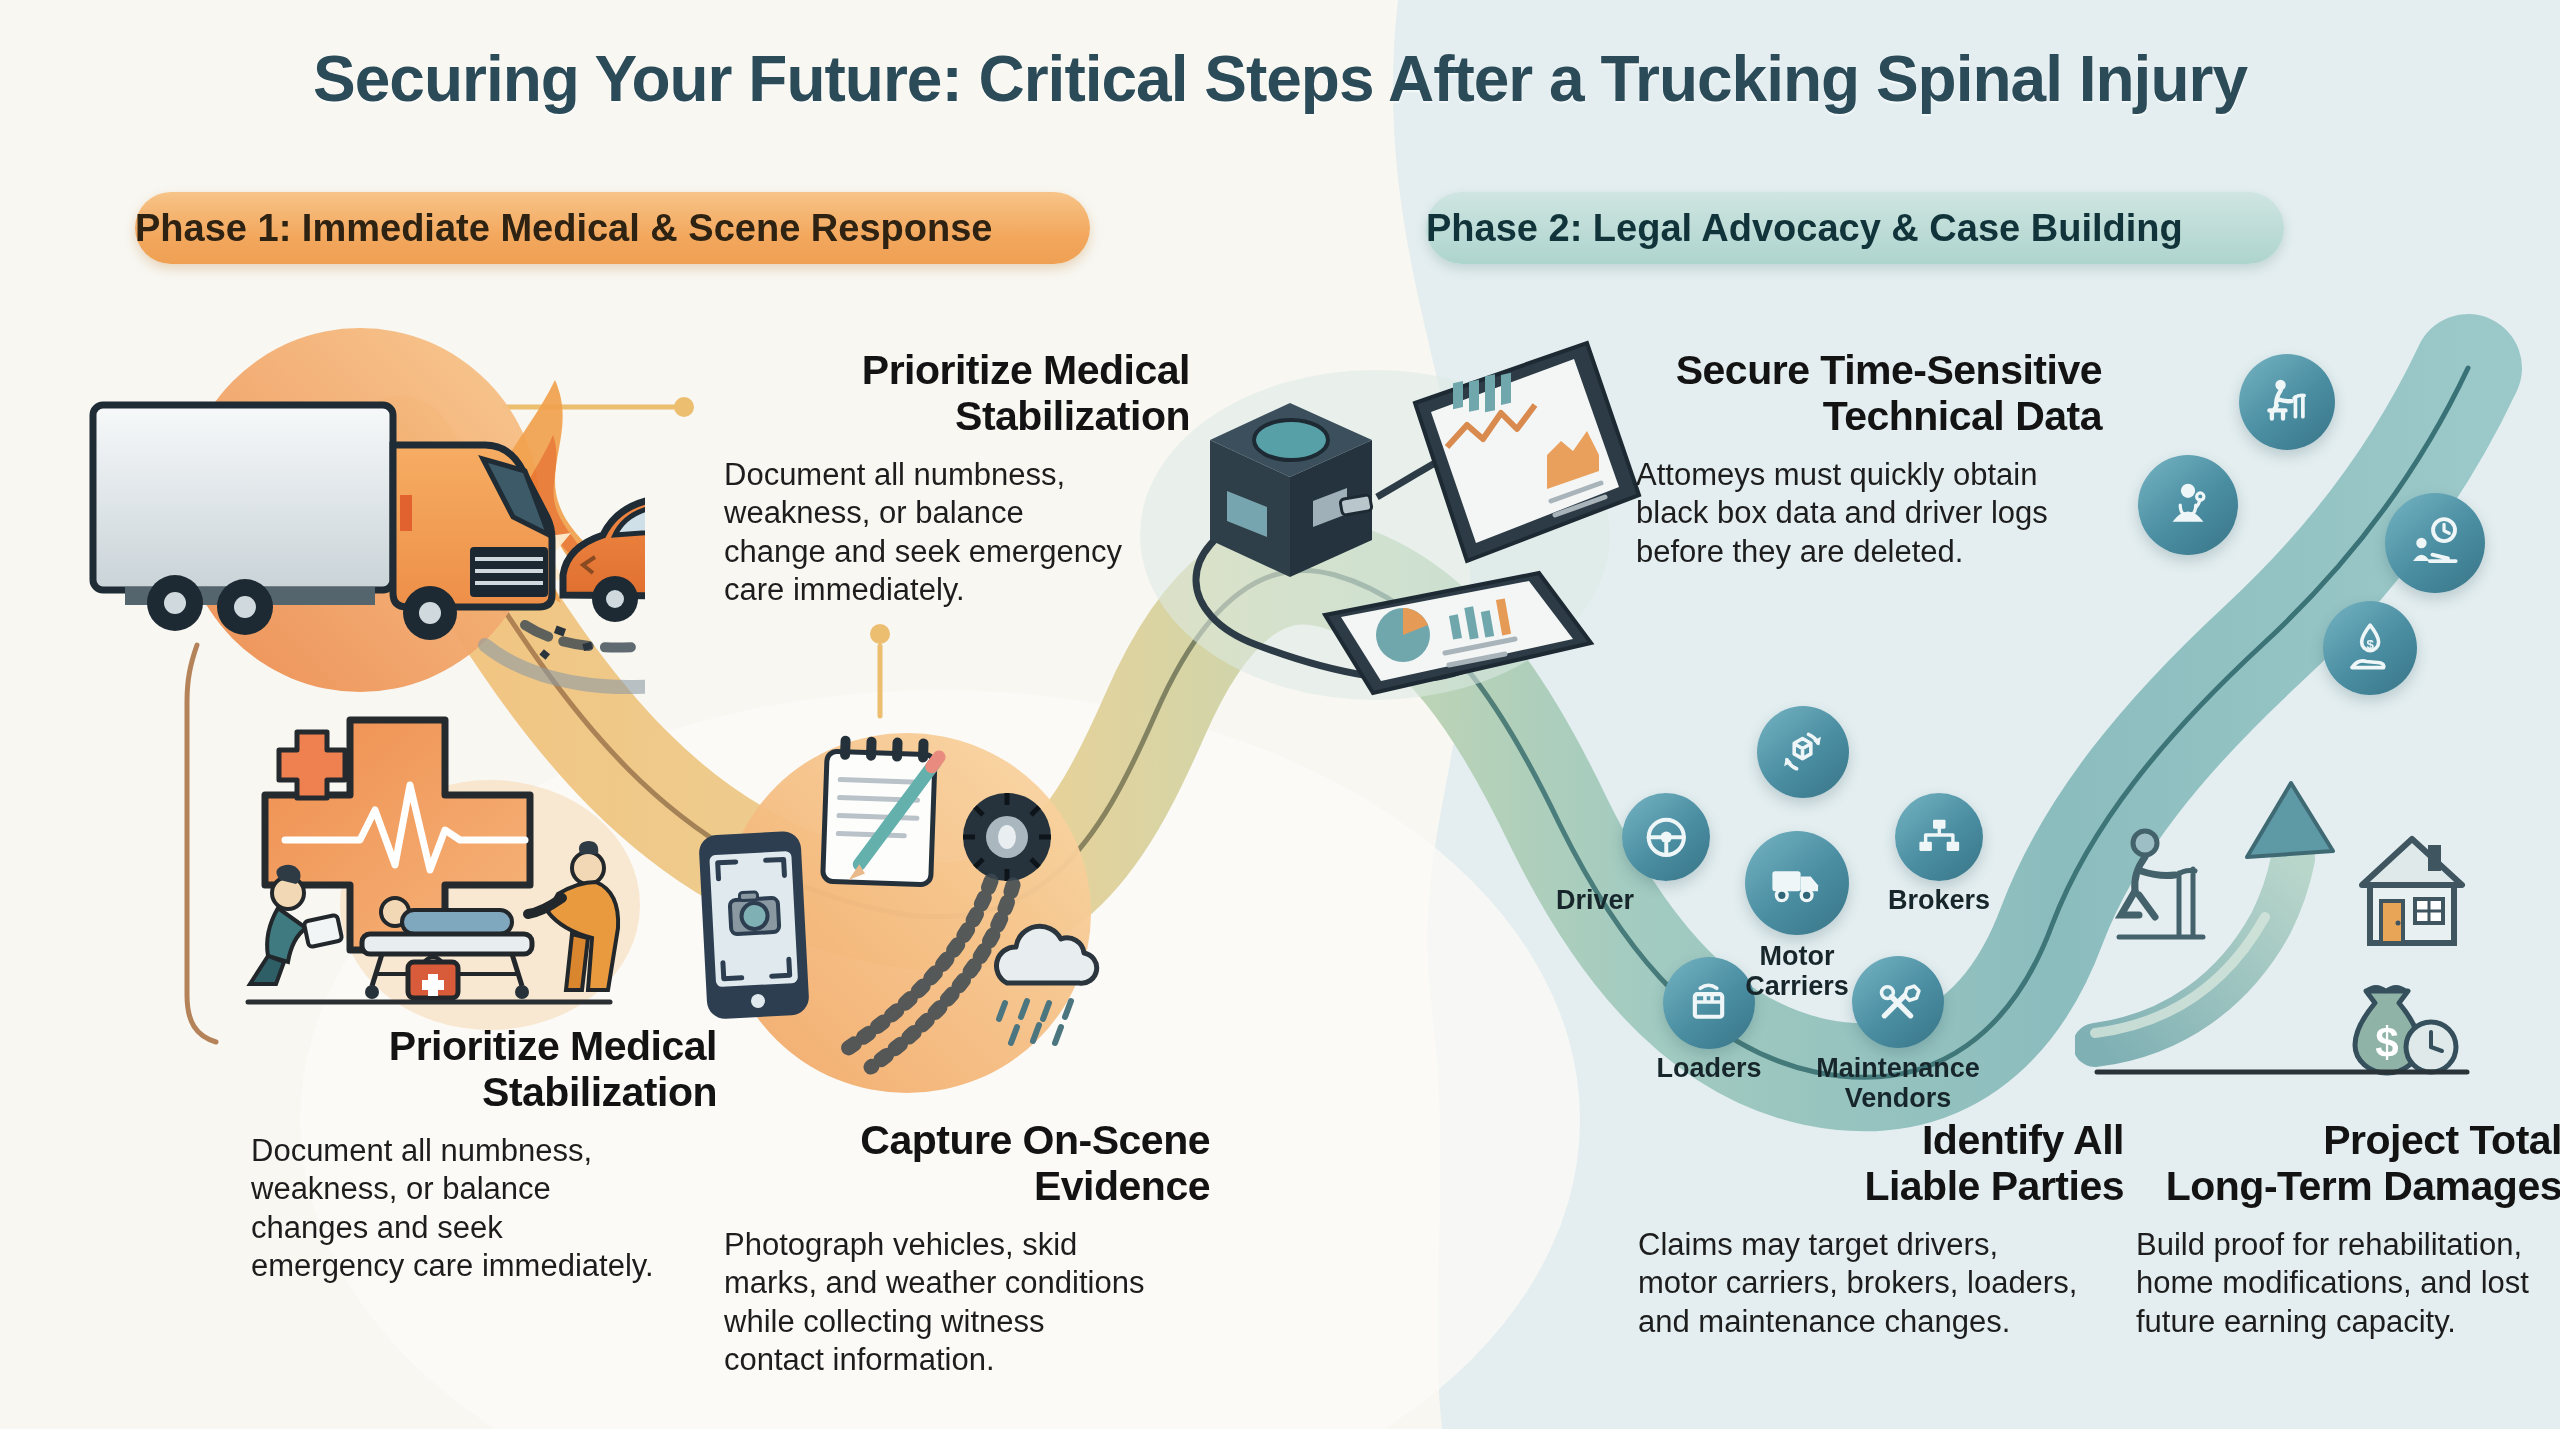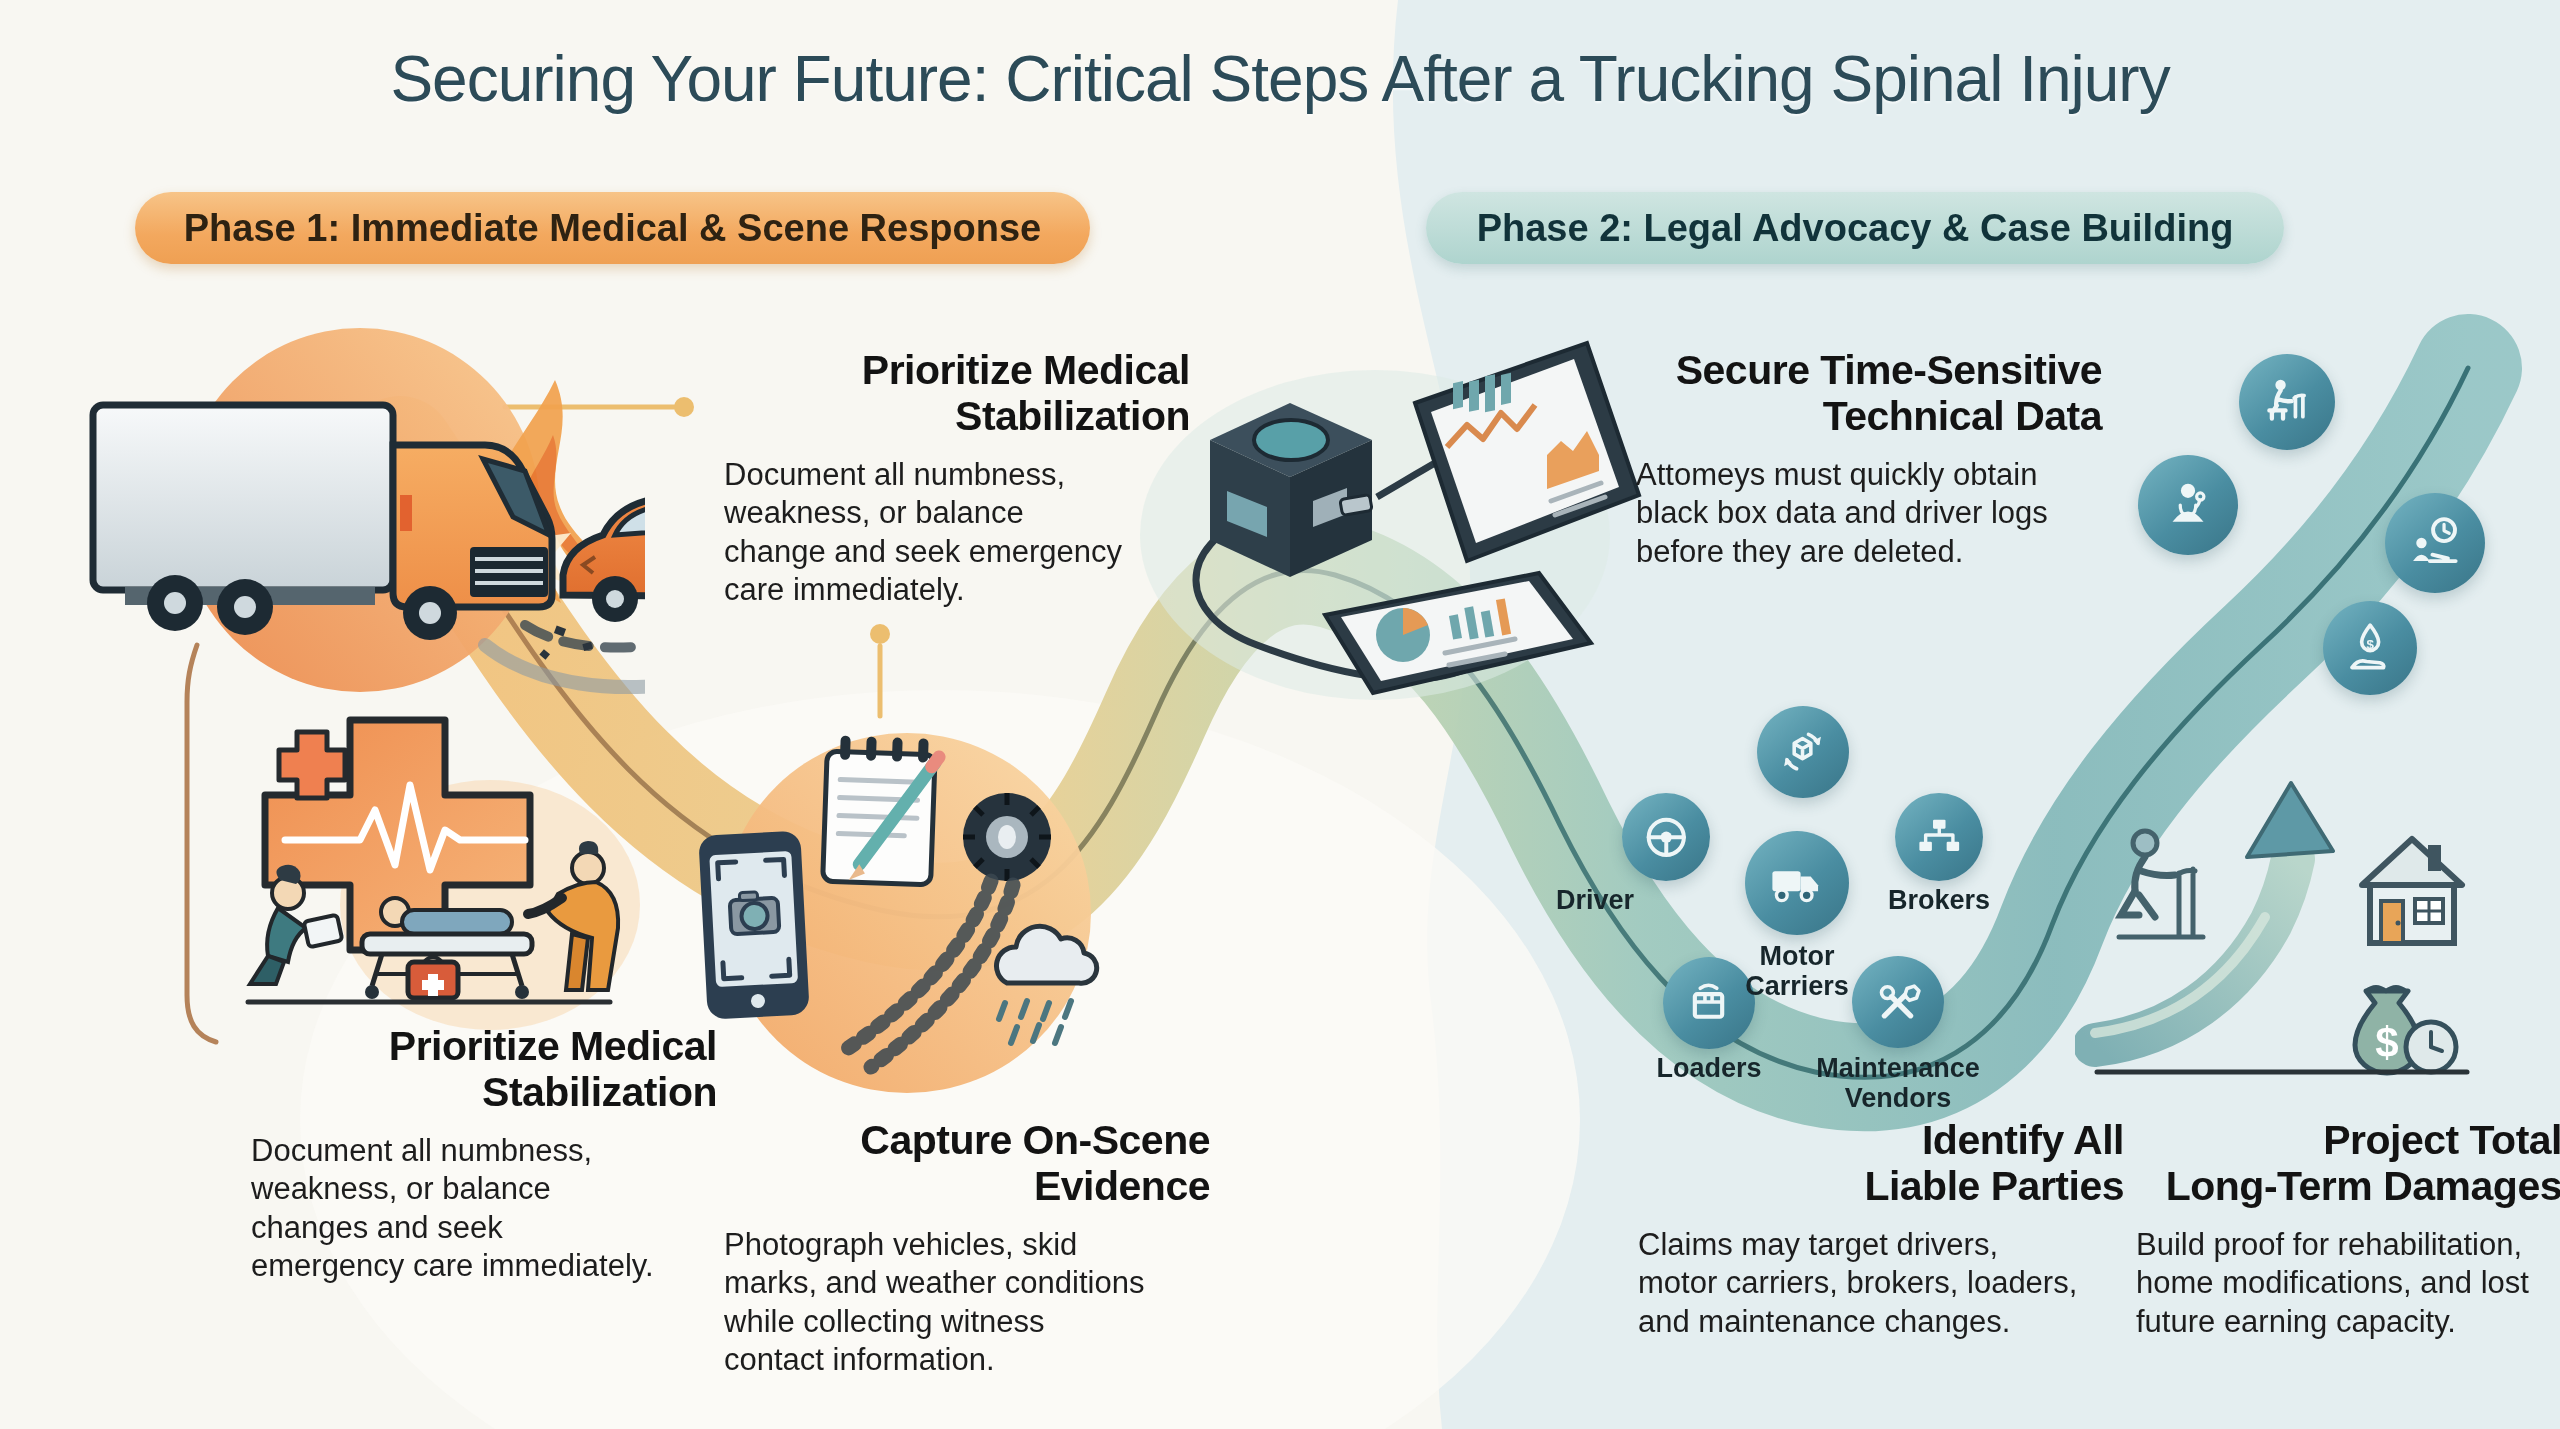--- a/index.html
+++ b/index.html
@@ -5,26 +5,26 @@
   * { margin:0; padding:0; box-sizing:border-box; }
   html,body { width:2560px; height:1429px; }
   body {
     position:relative; overflow:hidden;
     background:#f8f7f2;
     font-family:"Liberation Sans", sans-serif;
   }
   .abs { position:absolute; }
   .title {
     position:absolute; top:42px; left:50%; transform:translateX(-50%);
-    font-size:64px; font-weight:normal; letter-spacing:-1px; white-space:nowrap;
+    font-size:64px; font-weight:bold; letter-spacing:-1px; white-space:nowrap;
     color:#2c4b58; text-shadow:0 2px 2px rgba(255,255,255,.65);text-align:right;
   }
   .pill {
     position:absolute; height:72px; border-radius:40px;
-    display:flex; align-items:center; justify-content:center;
+    display:flex; align-items:center; justify-content:flex-start;
     font-size:38px; font-weight:bold; white-space:nowrap;
   }
   .pill1 {
     left:135px; top:192px; width:955px;
     background:linear-gradient(180deg,#f7c488 0%, #f3a85e 60%, #efa053 100%);
     color:#2e2212; box-shadow:0 5px 12px rgba(185,125,45,.28);
   }
   .pill2 {
     left:1426px; top:192px; width:858px;
     background:linear-gradient(180deg,#cfe5e1 0%, #aed4ce 100%);

